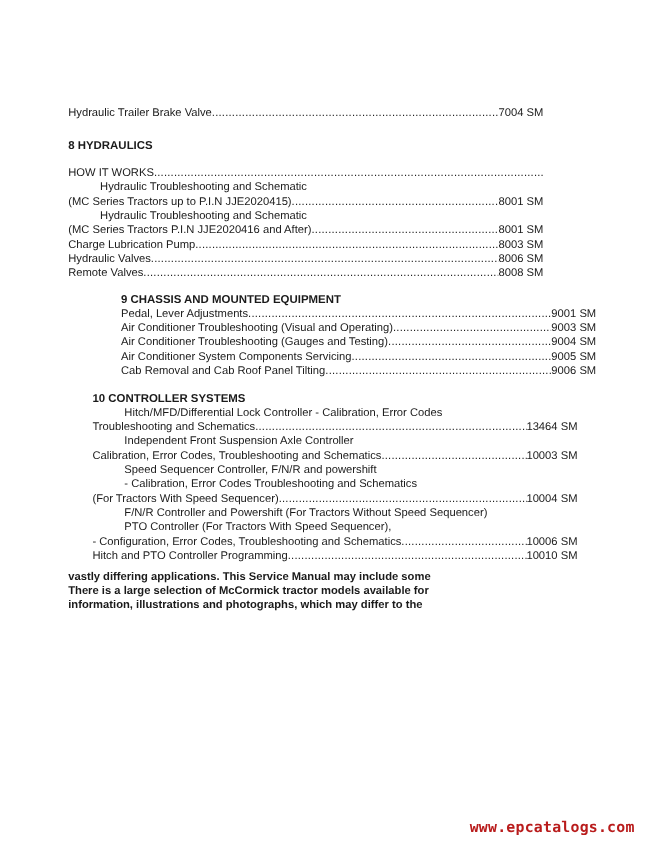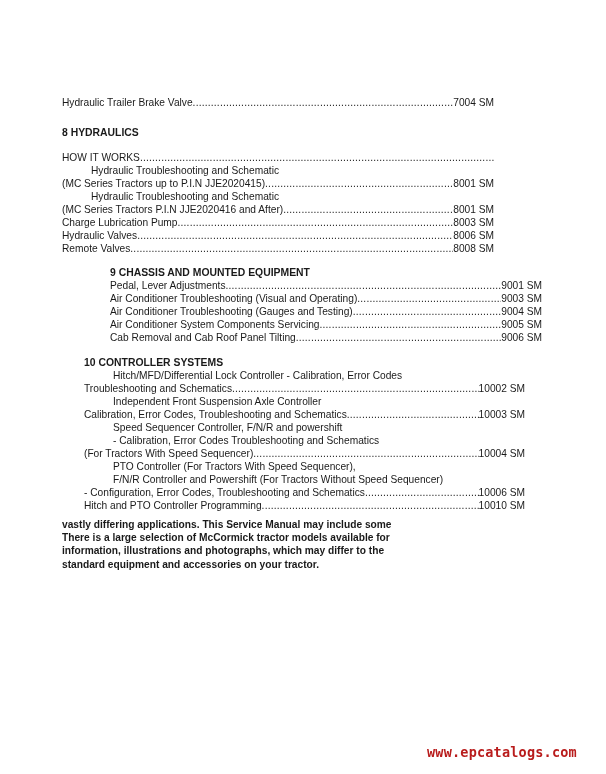--- a/index.html
+++ b/index.html
@@ -98,50 +98,49 @@
       <span class="page-ref">9006 SM</span>
     </div>
   </div>
 
   <div class="block" style="top:356px;margin-left:22px;">
     <div class="heading">10 CONTROLLER SYSTEMS</div>
     <div class="line">Hitch/MFD/Differential Lock Controller - Calibration, Error Codes</div>
     <div class="toc-row w442">
       <span class="title">Troubleshooting and Schematics </span>
       <span class="leader"></span>
-      <span class="page-ref">10002 SM</span>
+      <span class="page-ref">13464 SM</span>
     </div>
     <div class="line">Independent Front Suspension Axle Controller</div>
     <div class="toc-row w442">
       <span class="title">Calibration, Error Codes, Troubleshooting and Schematics</span>
       <span class="leader"></span>
       <span class="page-ref">10003 SM</span>
     </div>
     <div class="line">Speed Sequencer Controller, F/N/R and powershift</div>
     <div class="line">- Calibration, Error Codes Troubleshooting and Schematics</div>
     <div class="toc-row w442">
       <span class="title">(For Tractors With Speed Sequencer)</span>
       <span class="leader"></span>
       <span class="page-ref">10004 SM</span>
     </div>
+    <div class="line">F/N/R Controller and Powershift (For Tractors Without Speed Sequencer)</div>
     <div class="line">PTO Controller (For Tractors With Speed Sequencer),</div>
-    <div class="line">F/N/R Controller and Powershift (For Tractors Without Speed Sequencer)</div>
     <div class="toc-row w442">
       <span class="title">- Configuration, Error Codes, Troubleshooting and Schematics </span>
       <span class="leader"></span>
       <span class="page-ref">10006 SM</span>
     </div>
     <div class="toc-row w442">
       <span class="title">Hitch and PTO Controller Programming </span>
       <span class="leader"></span>
       <span class="page-ref">10010 SM</span>
     </div>
   </div>
 
   <div class="note">
     <p>vastly differing applications. This Service Manual may include some</p>
     <p>There is a large selection of McCormick tractor models available for</p>
     <p>information, illustrations and photographs, which may differ to the</p>
-    <p>standard equipment and accessories on your tractor.</p>
   </div>
 
   <div class="watermark">www.epcatalogs.com</div>
 </div>
 
 </body></html>

